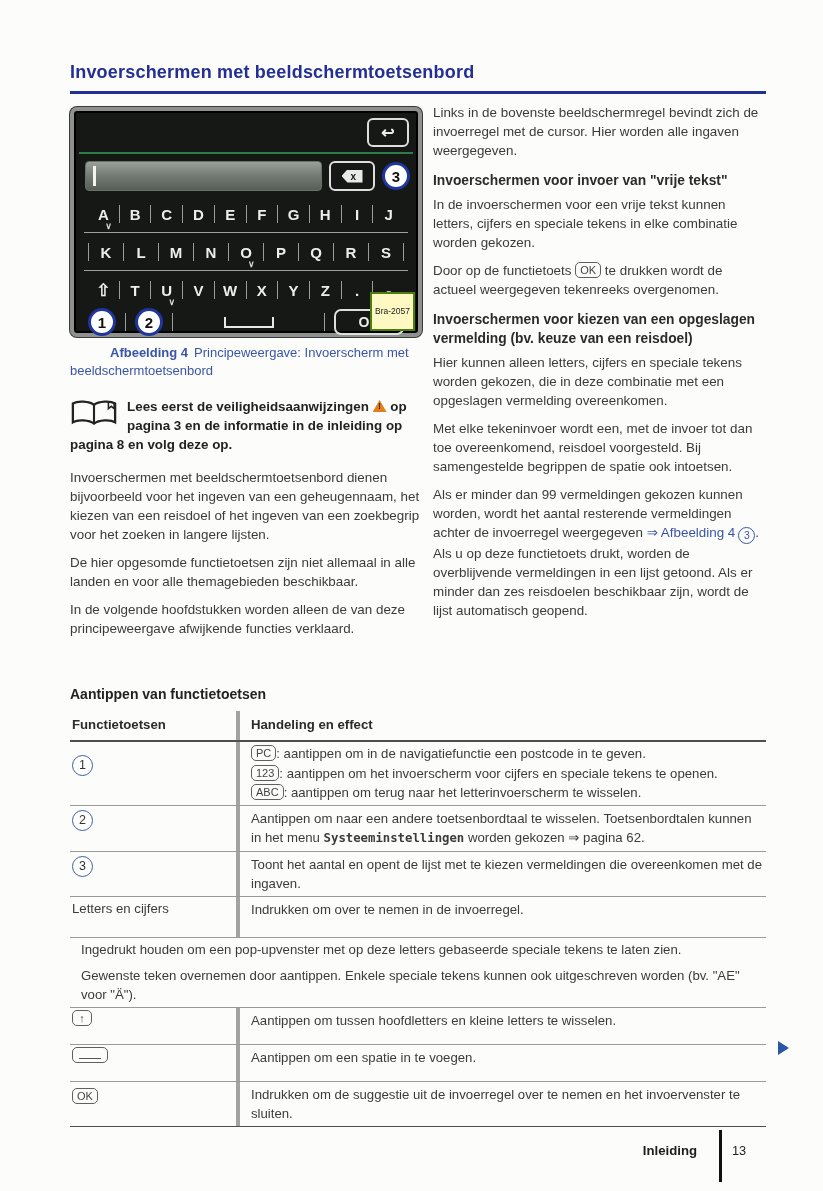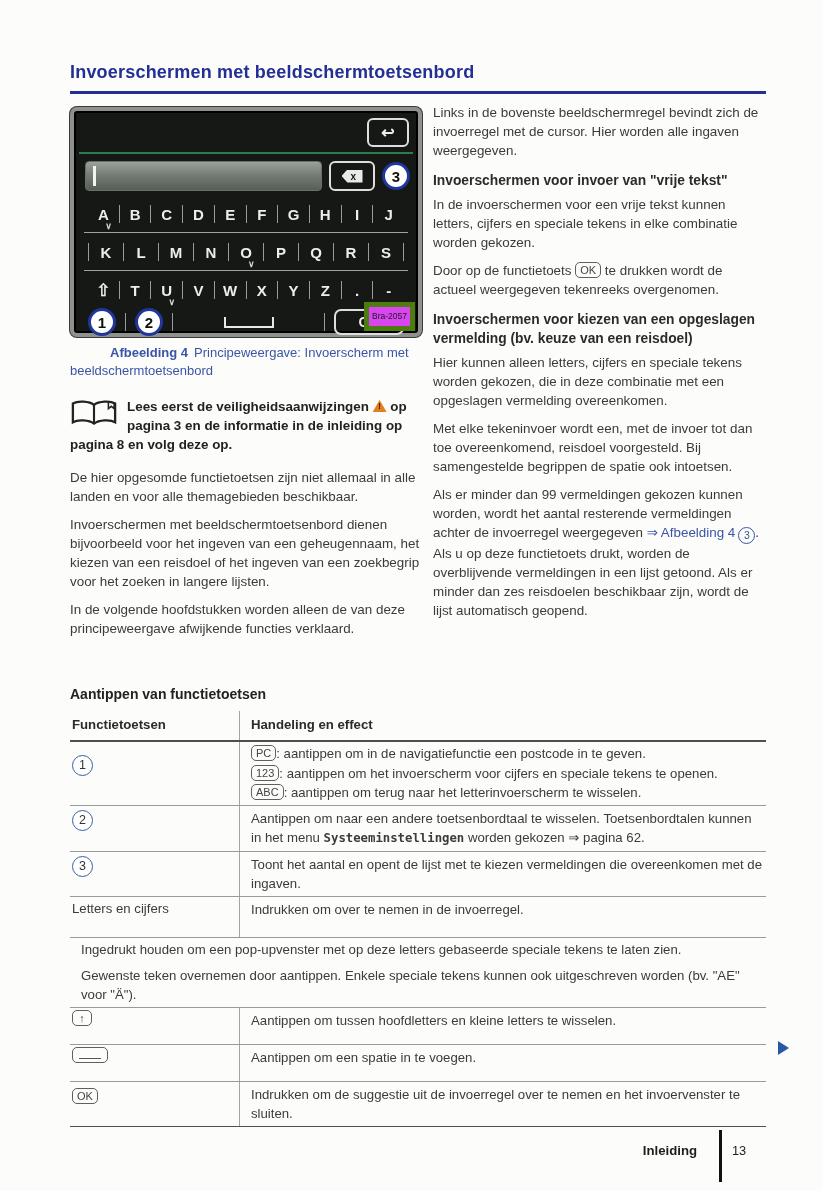--- a/index.html
+++ b/index.html
@@ -50,21 +50,21 @@
     color:#d8d8d8;font-weight:bold;}
   .vsep{width:1px;height:18px;background:#9b9b9b;flex:0 0 auto;}
   .kb-bottom{position:absolute;left:6px;right:6px;top:196px;height:30px;display:flex;
     align-items:center;padding:0 8px;gap:9px;}
   .kb-spacer{flex:1;display:flex;align-items:center;justify-content:center;}
   .kb-space{width:46px;height:9px;border:2px solid #e8e8e8;border-top:none;}
   .kb-ok{width:70px;height:26px;border:2px solid #dedede;border-radius:7px;box-sizing:border-box;
     display:flex;align-items:center;justify-content:center;color:#ededed;
     font-size:14px;font-weight:bold;}
   .kb-code{position:absolute;right:3px;bottom:2px;font-size:8.5px;color:#1a1a1a;
-    background:#d946ef;border:5px solid #4d7c0f;padding:4px 3px;line-height:11px;}
+    background:#fef9c3;border:2px solid #4d7c0f;padding:12px 3px;line-height:11px;}
 
   
   .caption{margin:7px 0 0 0;font-size:13px;line-height:18px;color:#3a55a8;}
   .caption b{font-weight:bold;margin-right:6px;margin-left:40px;}
   .note{margin-top:17px;font-size:13.4px;line-height:19px;font-weight:bold;color:#222;}
   .book-icon{float:left;width:48px;height:29px;margin:2px 9px 0 0;}
   .warn-tri{position:relative;display:inline-block;width:14px;height:12px;background:#e2801f;
     clip-path:polygon(50% 0,100% 100%,0 100%);vertical-align:-1px;}
   .warn-tri i{position:absolute;left:0;right:0;bottom:0;text-align:center;font-style:normal;
     color:#4a2800;font-size:9px;line-height:11px;font-weight:bold;}
@@ -82,21 +82,21 @@
     margin-left:3px;}
   .circ{display:inline-block;width:19px;height:19px;border:1.7px solid #3a5dab;border-radius:50%;
     color:#333;font-size:12.5px;line-height:19px;text-align:center;background:#fff;}
   .downtri{font-size:9px;vertical-align:-3px;margin-left:2px;color:#444;}
 
   
   .table-block{position:absolute;left:70px;top:686px;width:696px;}
   .table-heading{margin:0;font-size:14px;font-weight:bold;color:#222;}
   .ftable{margin-top:9px;font-size:13.2px;line-height:19.5px;}
   .frow{display:flex;}
-  .fcell-l{width:170px;box-sizing:border-box;border-right:1px solid #a3a3a3;
+  .fcell-l{width:170px;box-sizing:border-box;border-right:4px solid #a3a3a3;
     display:flex;align-items:center;padding:2px 8px 18px 2px;}
   .fcell-r{flex:1;padding:2.5px 2px 2.5px 11px;}
   .frow-header{font-weight:bold;color:#2b2b2b;border-bottom:2.5px solid #4f4f4f;}
   .frow-header .fcell-l, .frow-header .fcell-r{padding-top:4px;padding-bottom:5px;align-items:flex-end;}
   .frow-body + .frow-body{border-top:1px solid #9a9a9a;}
   .ftable .frow-body:last-child{border-bottom:1.6px solid #4f4f4f;}
   .cellline{margin:0;}
   .cellpara + .cellpara{margin-top:6px;}
 
   .cont-tri{position:absolute;left:778px;top:1041px;width:0;height:0;
@@ -217,22 +217,22 @@
 
     <div class="note">
       <svg class="book-icon" viewBox="0 0 50 30">
         <path d="M25 6 C20 2 8 1.5 3 4.5 L3 24 C8 21 20 21.5 25 25.5 C30 21.5 42 21 47 24 L47 4.5 C42 1.5 30 2 25 6 Z" fill="none" stroke="#222" stroke-width="2.4"></path>
         <path d="M25 6 L25 25.5" stroke="#222" stroke-width="2.2"></path>
         <path d="M40 3 L40 10 L43 7.5 L46 10 L46 3.6" fill="none" stroke="#222" stroke-width="1.6"></path>
       </svg><span id="note-text"><span>Lees eerst de veiligheidsaanwijzingen </span><span class="warn-tri"><i>!</i></span><span> op pagina 3 en de informatie in de inleiding op pagina 8 en volg deze op.</span></span>
     </div>
 
     <div class="left-paras" id="left-paras">
+        <p class="bodyp">Invoerschermen met beeldschermtoetsenbord dienen bijvoorbeeld voor het ingeven van een geheugennaam, het kiezen van een reisdoel of het ingeven van een zoekbegrip voor het zoeken in langere lijsten.</p>
         <p class="bodyp">De hier opgesomde functietoetsen zijn niet allemaal in alle landen en voor alle themagebieden beschikbaar.</p>
-        <p class="bodyp">Invoerschermen met beeldschermtoetsenbord dienen bijvoorbeeld voor het ingeven van een geheugennaam, het kiezen van een reisdoel of het ingeven van een zoekbegrip voor het zoeken in langere lijsten.</p>
         <p class="bodyp">In de volgende hoofdstukken worden alleen de van deze principeweergave afwijkende functies verklaard.</p>
       </div>
   </div>
 
   <div class="col-right" id="right-col">
       <p class="bodyp"><span>Links in de bovenste beeldschermregel bevindt zich de invoerregel met de cursor. Hier worden alle ingaven weergegeven.</span></p>
       <h3 class="subhead">Invoerschermen voor invoer van "vrije tekst"</h3>
       <p class="bodyp"><span>In de invoerschermen voor een vrije tekst kunnen letters, cijfers en speciale tekens in elke combinatie worden gekozen.</span></p>
       <p class="bodyp"><span>Door op de functietoets </span><span class="key">OK</span><span> te drukken wordt de actueel weergegeven tekenreeks overgenomen.</span></p>
       <h3 class="subhead">Invoerschermen voor kiezen van een opgeslagen vermelding (bv. keuze van een reisdoel)</h3>

